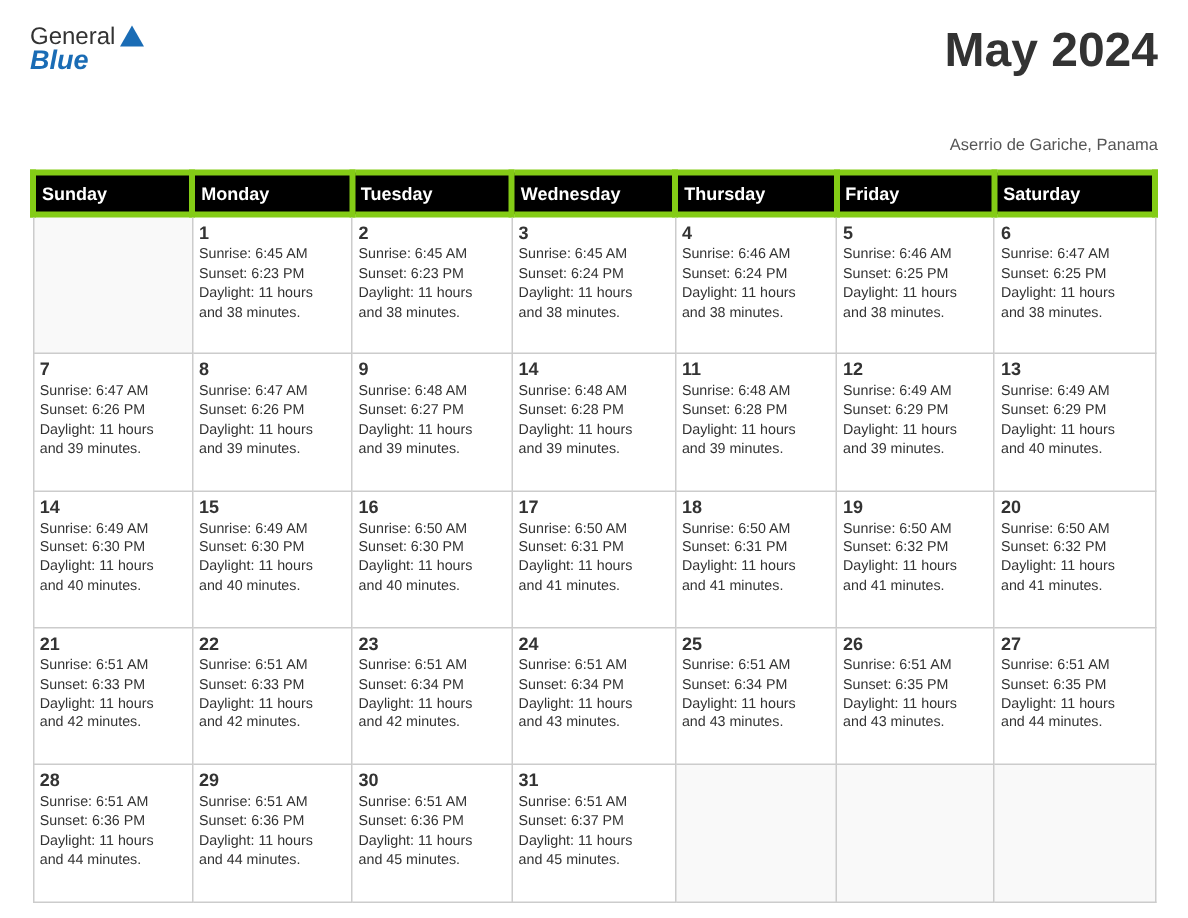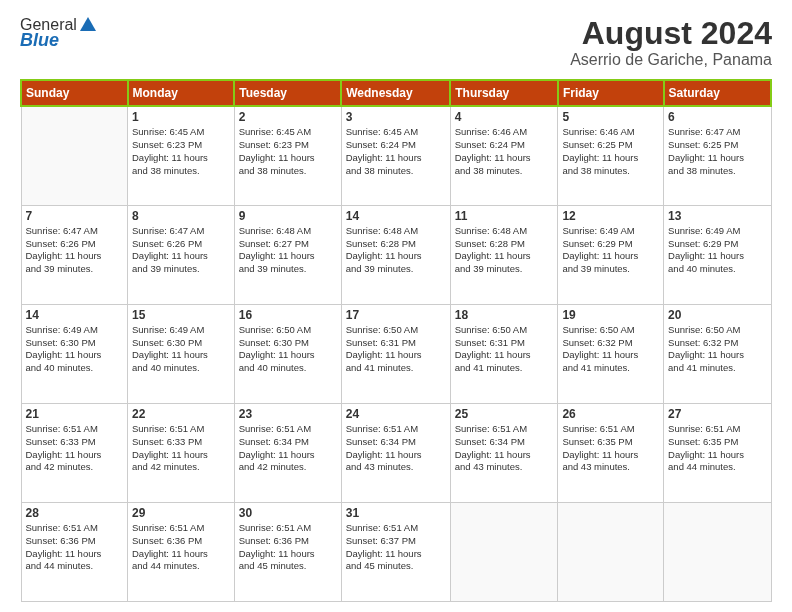--- a/index.html
+++ b/index.html
@@ -32,38 +32,39 @@
     .title-block {
       text-align: right;
     }
     .title-block h1 {
       font-size: 32px;
       font-weight: bold;
       color: #333;
       line-height: 1.1;
     }
     .title-block h2 {
-      font-size: 16px;
+      font-size: 11px;
       color: #555;
       font-weight: normal;
+      margin-top: 40px;
     }
     .calendar-table {
       width: 100%;
       border-collapse: collapse;
       flex: 1;
       font-size: 10.5px;
     }
     .calendar-table th {
-      background: #c2410c;
+      background: #000000;
       color: #fff;
       padding: 5px 4px;
       text-align: left;
       font-size: 12px;
       font-weight: bold;
-      border: 2px solid #84cc16;
+      border: 4px solid #84cc16;
     }
     .calendar-table td {
       border: 1px solid #ccc;
       vertical-align: top;
       padding: 3px 4px;
       width: 113px;
       height: 75px;
       background: #fff;
     }
     .calendar-table td.empty {
@@ -92,21 +93,21 @@
         <div style="display:flex;align-items:center;">
           <span class="logo-general">General</span>
           <svg width="18" height="18" viewBox="0 0 18 18" style="margin-left:2px;margin-top:-2px;">
             <polygon points="9,2 17,16 1,16" fill="#1a6cb5"></polygon>
           </svg>
         </div>
         <span class="logo-blue" style="color:#1a6cb5;font-size:18px;font-weight:bold;margin-top:-4px;margin-left:0;">Blue</span>
       </div>
     </div>
     <div class="title-block">
-      <h1>August 2024</h1>
+      <h1>May 2024</h1>
       <h2>Aserrio de Gariche, Panama</h2>
     </div>
   </div>
 
   <table class="calendar-table">
     <thead>
       <tr>
         <th>Sunday</th>
         <th>Monday</th>
         <th>Tuesday</th>

